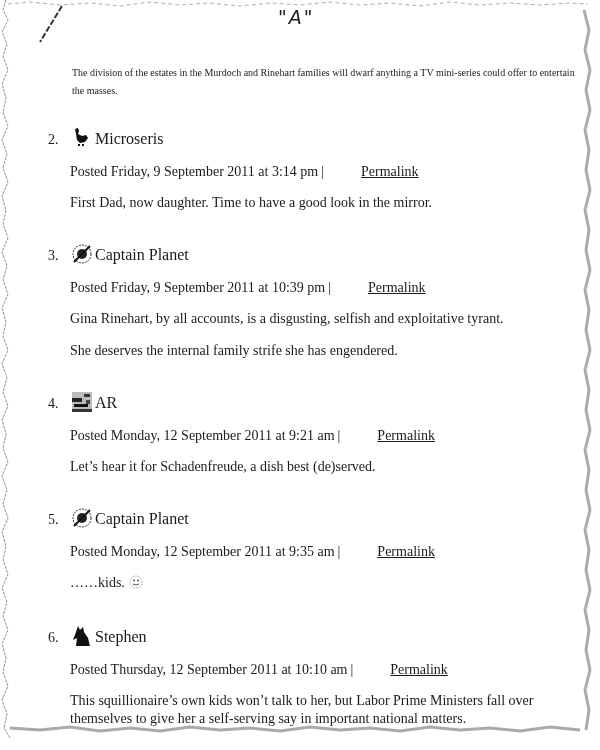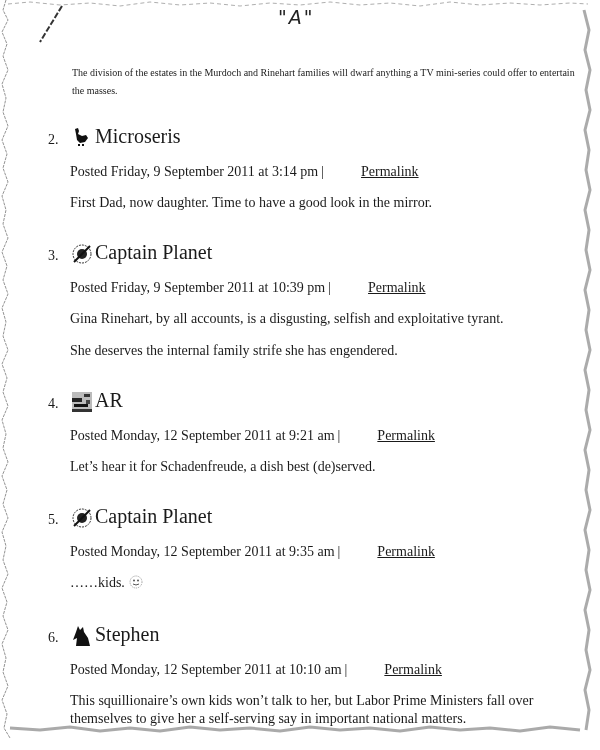--- a/index.html
+++ b/index.html
@@ -29,21 +29,21 @@
 
   .intro {
     position: absolute; left: 72px; top: 64px; width: 510px;
     font-size: 10px; line-height: 18px;
   }
 
   .comment { position: absolute; left: 48px; width: 520px; }
   .c-head { display: flex; align-items: flex-end; height: 32px; }
   .c-num { width: 22px; font-size: 14px; padding-bottom: 2px; }
   .c-avatar { width: 24px; height: 24px; margin-right: 1px; }
-  .c-author { font-size: 20px; padding-bottom: 2px; }
+  .c-author { font-size: 16px; padding-bottom: 2px; }
   .c-meta {
     margin-left: 22px; margin-top: 14px; font-size: 14px; white-space: nowrap;
   }
   .c-meta .sep { margin: 0 3px; }
   .c-meta a { color: #1a1a1a; text-decoration: underline; margin-left: 34px; }
   .c-body { margin-left: 22px; margin-top: 14px; font-size: 14px; line-height: 18px; }
   .c-body p { margin: 0 0 14px 0; }
   .smiley { display: inline-block; width: 14px; height: 14px; vertical-align: -2px; margin-left: 4px; }
 </style>
 </head>
@@ -155,18 +155,18 @@
 
 <div class="comment" style="top:616px;">
   <div class="c-head">
     <span class="c-num">6.</span>
     <svg class="c-avatar" viewBox="0 0 24 24">
       <path d="M8 2 L10 6 L13 3 L14 8 L18 14 L20 22 L6 22 L7 14 L3 16 L6 8 Z" fill="#111"></path>
     </svg>
     <span class="c-author">Stephen</span>
   </div>
   <div class="c-meta">
-    <span>Posted Monday, 12 September 2011 at 10:10 am</span><span class="sep">|</span><a>Permalink</a>
+    <span>Posted Thursday, 12 September 2011 at 10:10 am</span><span class="sep">|</span><a>Permalink</a>
   </div>
   <div class="c-body" style="width:490px;">
     <p>This squillionaire’s own kids won’t talk to her, but Labor Prime Ministers fall over themselves to give her a self-serving say in important national matters.</p>
   </div>
 </div>
 
 </body></html>

